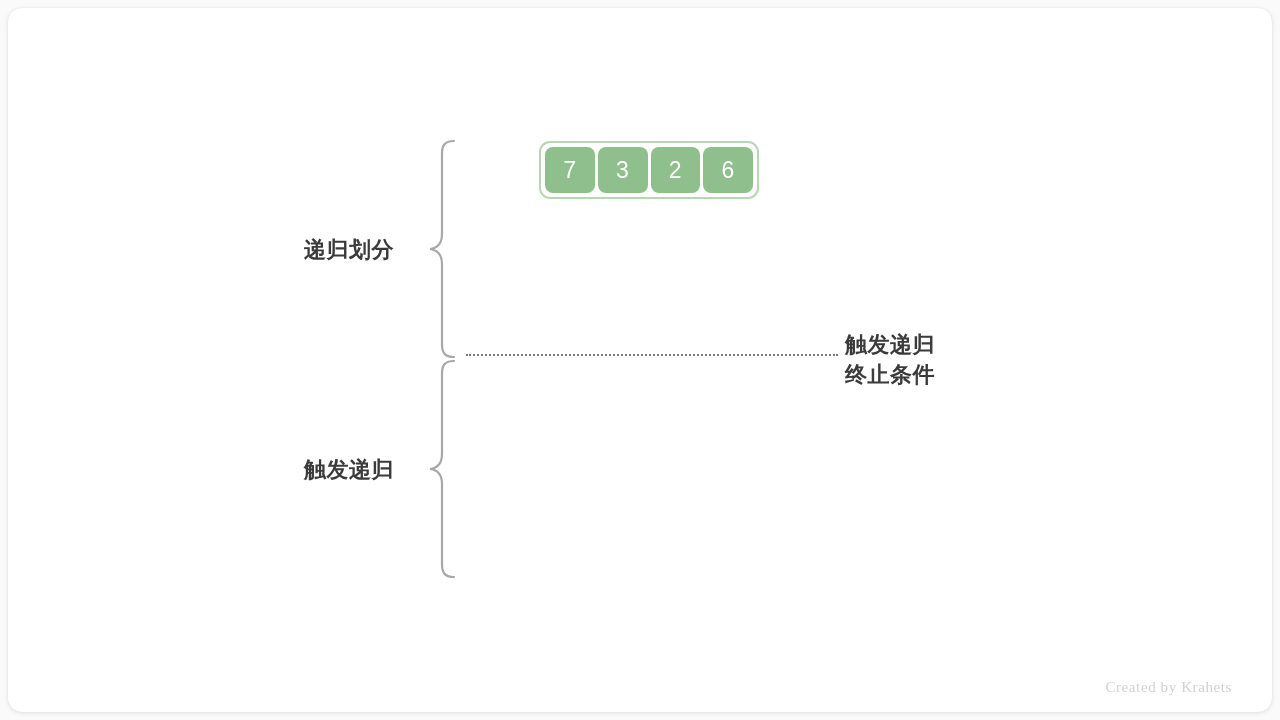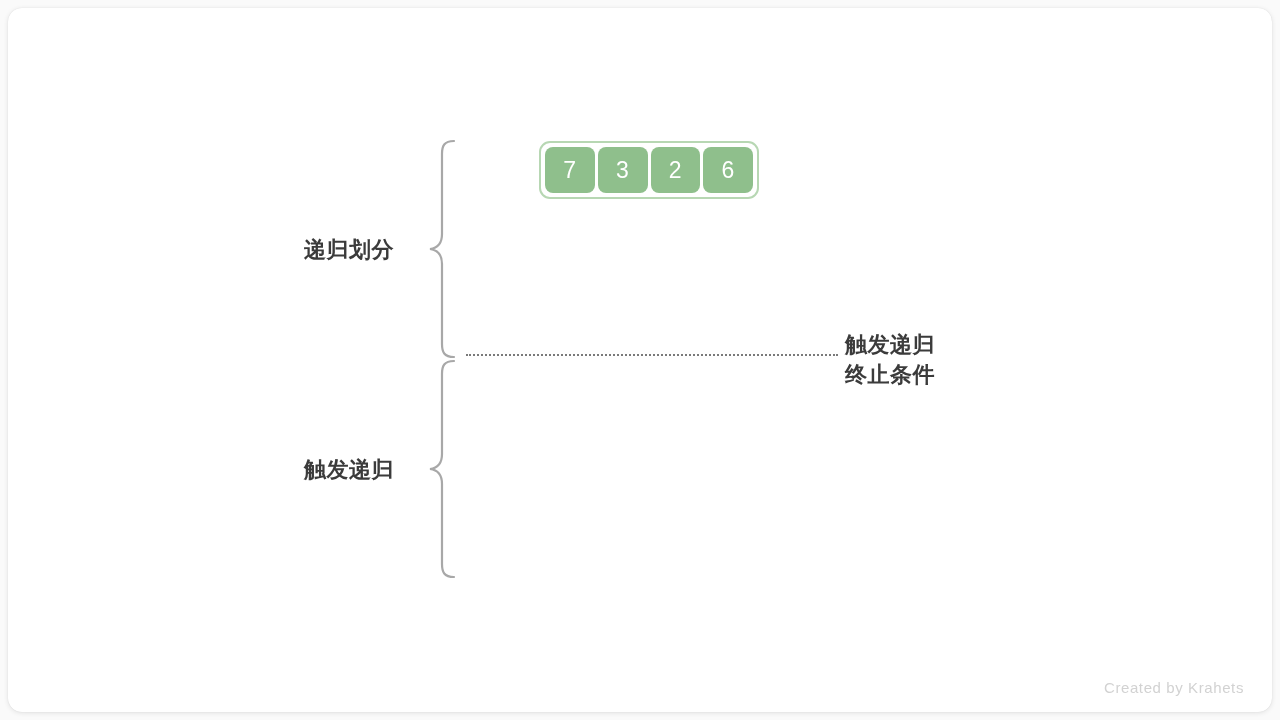--- a/index.html
+++ b/index.html
@@ -98,23 +98,23 @@
     font-weight: bold;
     color: #3b3b3b;
     line-height: 30px;
     letter-spacing: 0.5px;
     white-space: nowrap;
   }
 
   
   .credit {
     position: absolute;
-    right: 36px;
+    right: 48px;
     bottom: 24px;
-    font-family: Liberation Sans, sans-serif;
+    font-family: Liberation Serif, serif;
     font-size: 15px;
     color: #d2d2d2;
     letter-spacing: 0.6px;
     white-space: nowrap;
     margin-left: 28px;
   }
 </style>
 </head>
 <body>
 

